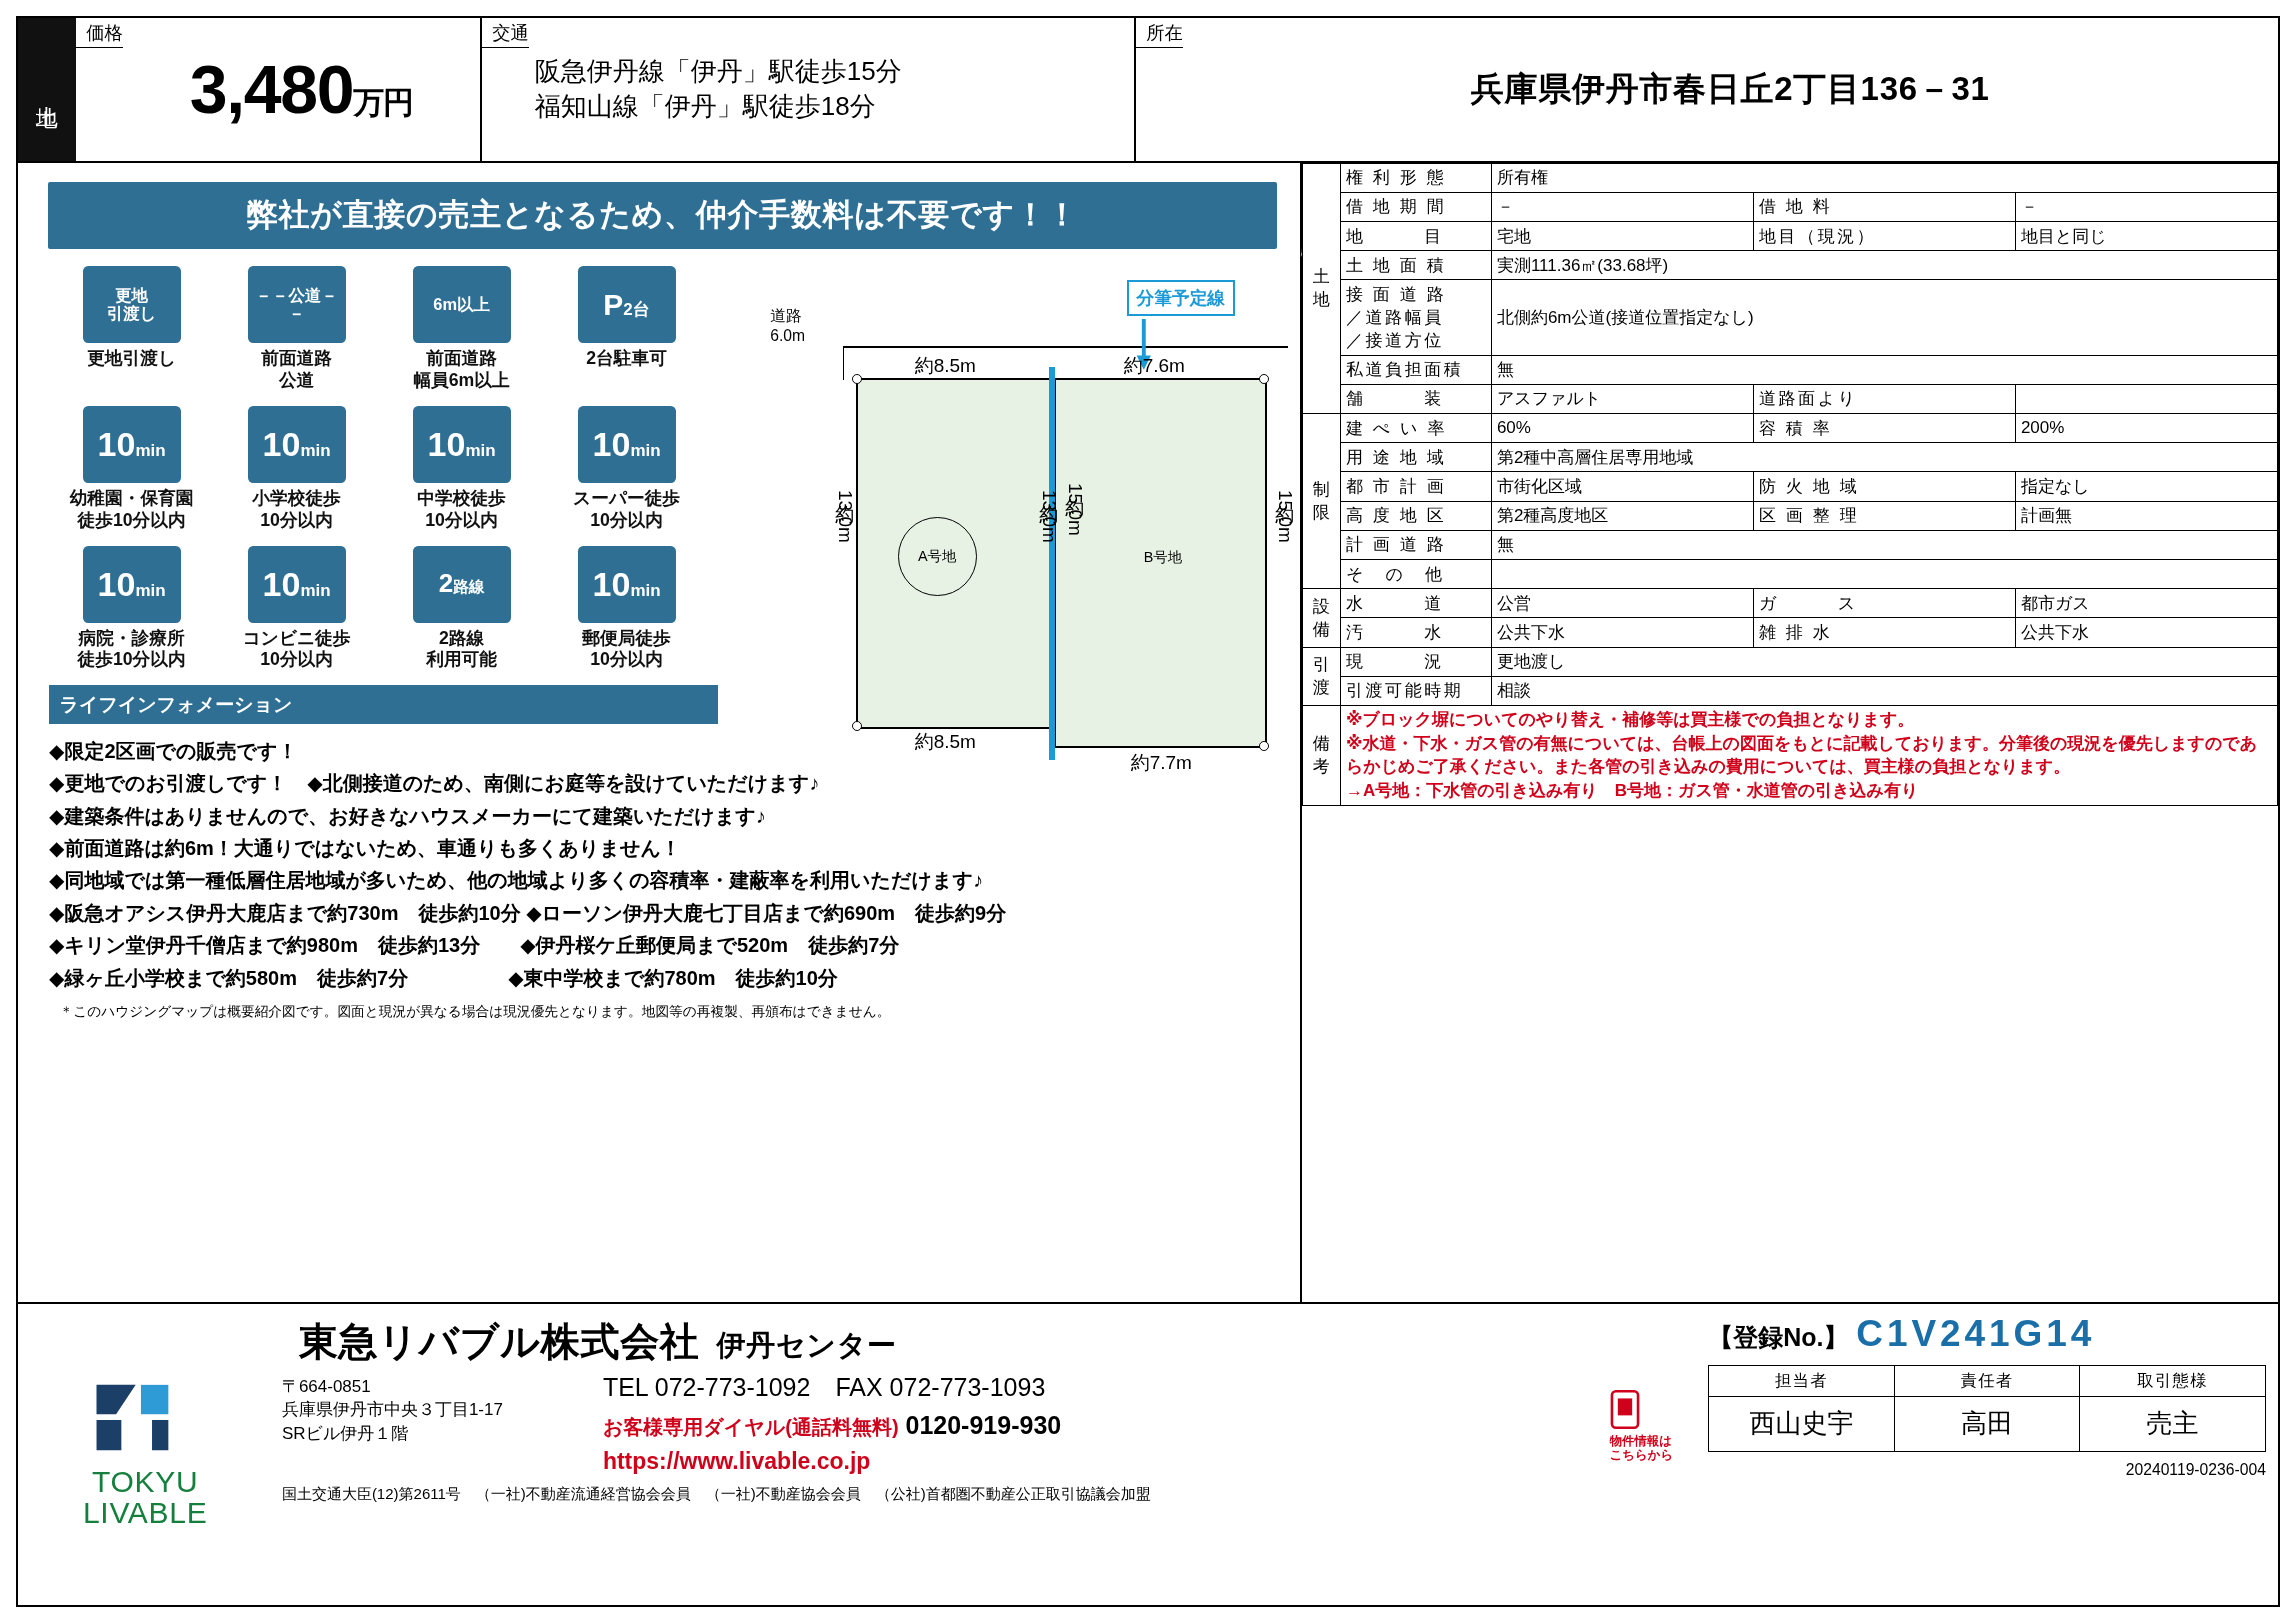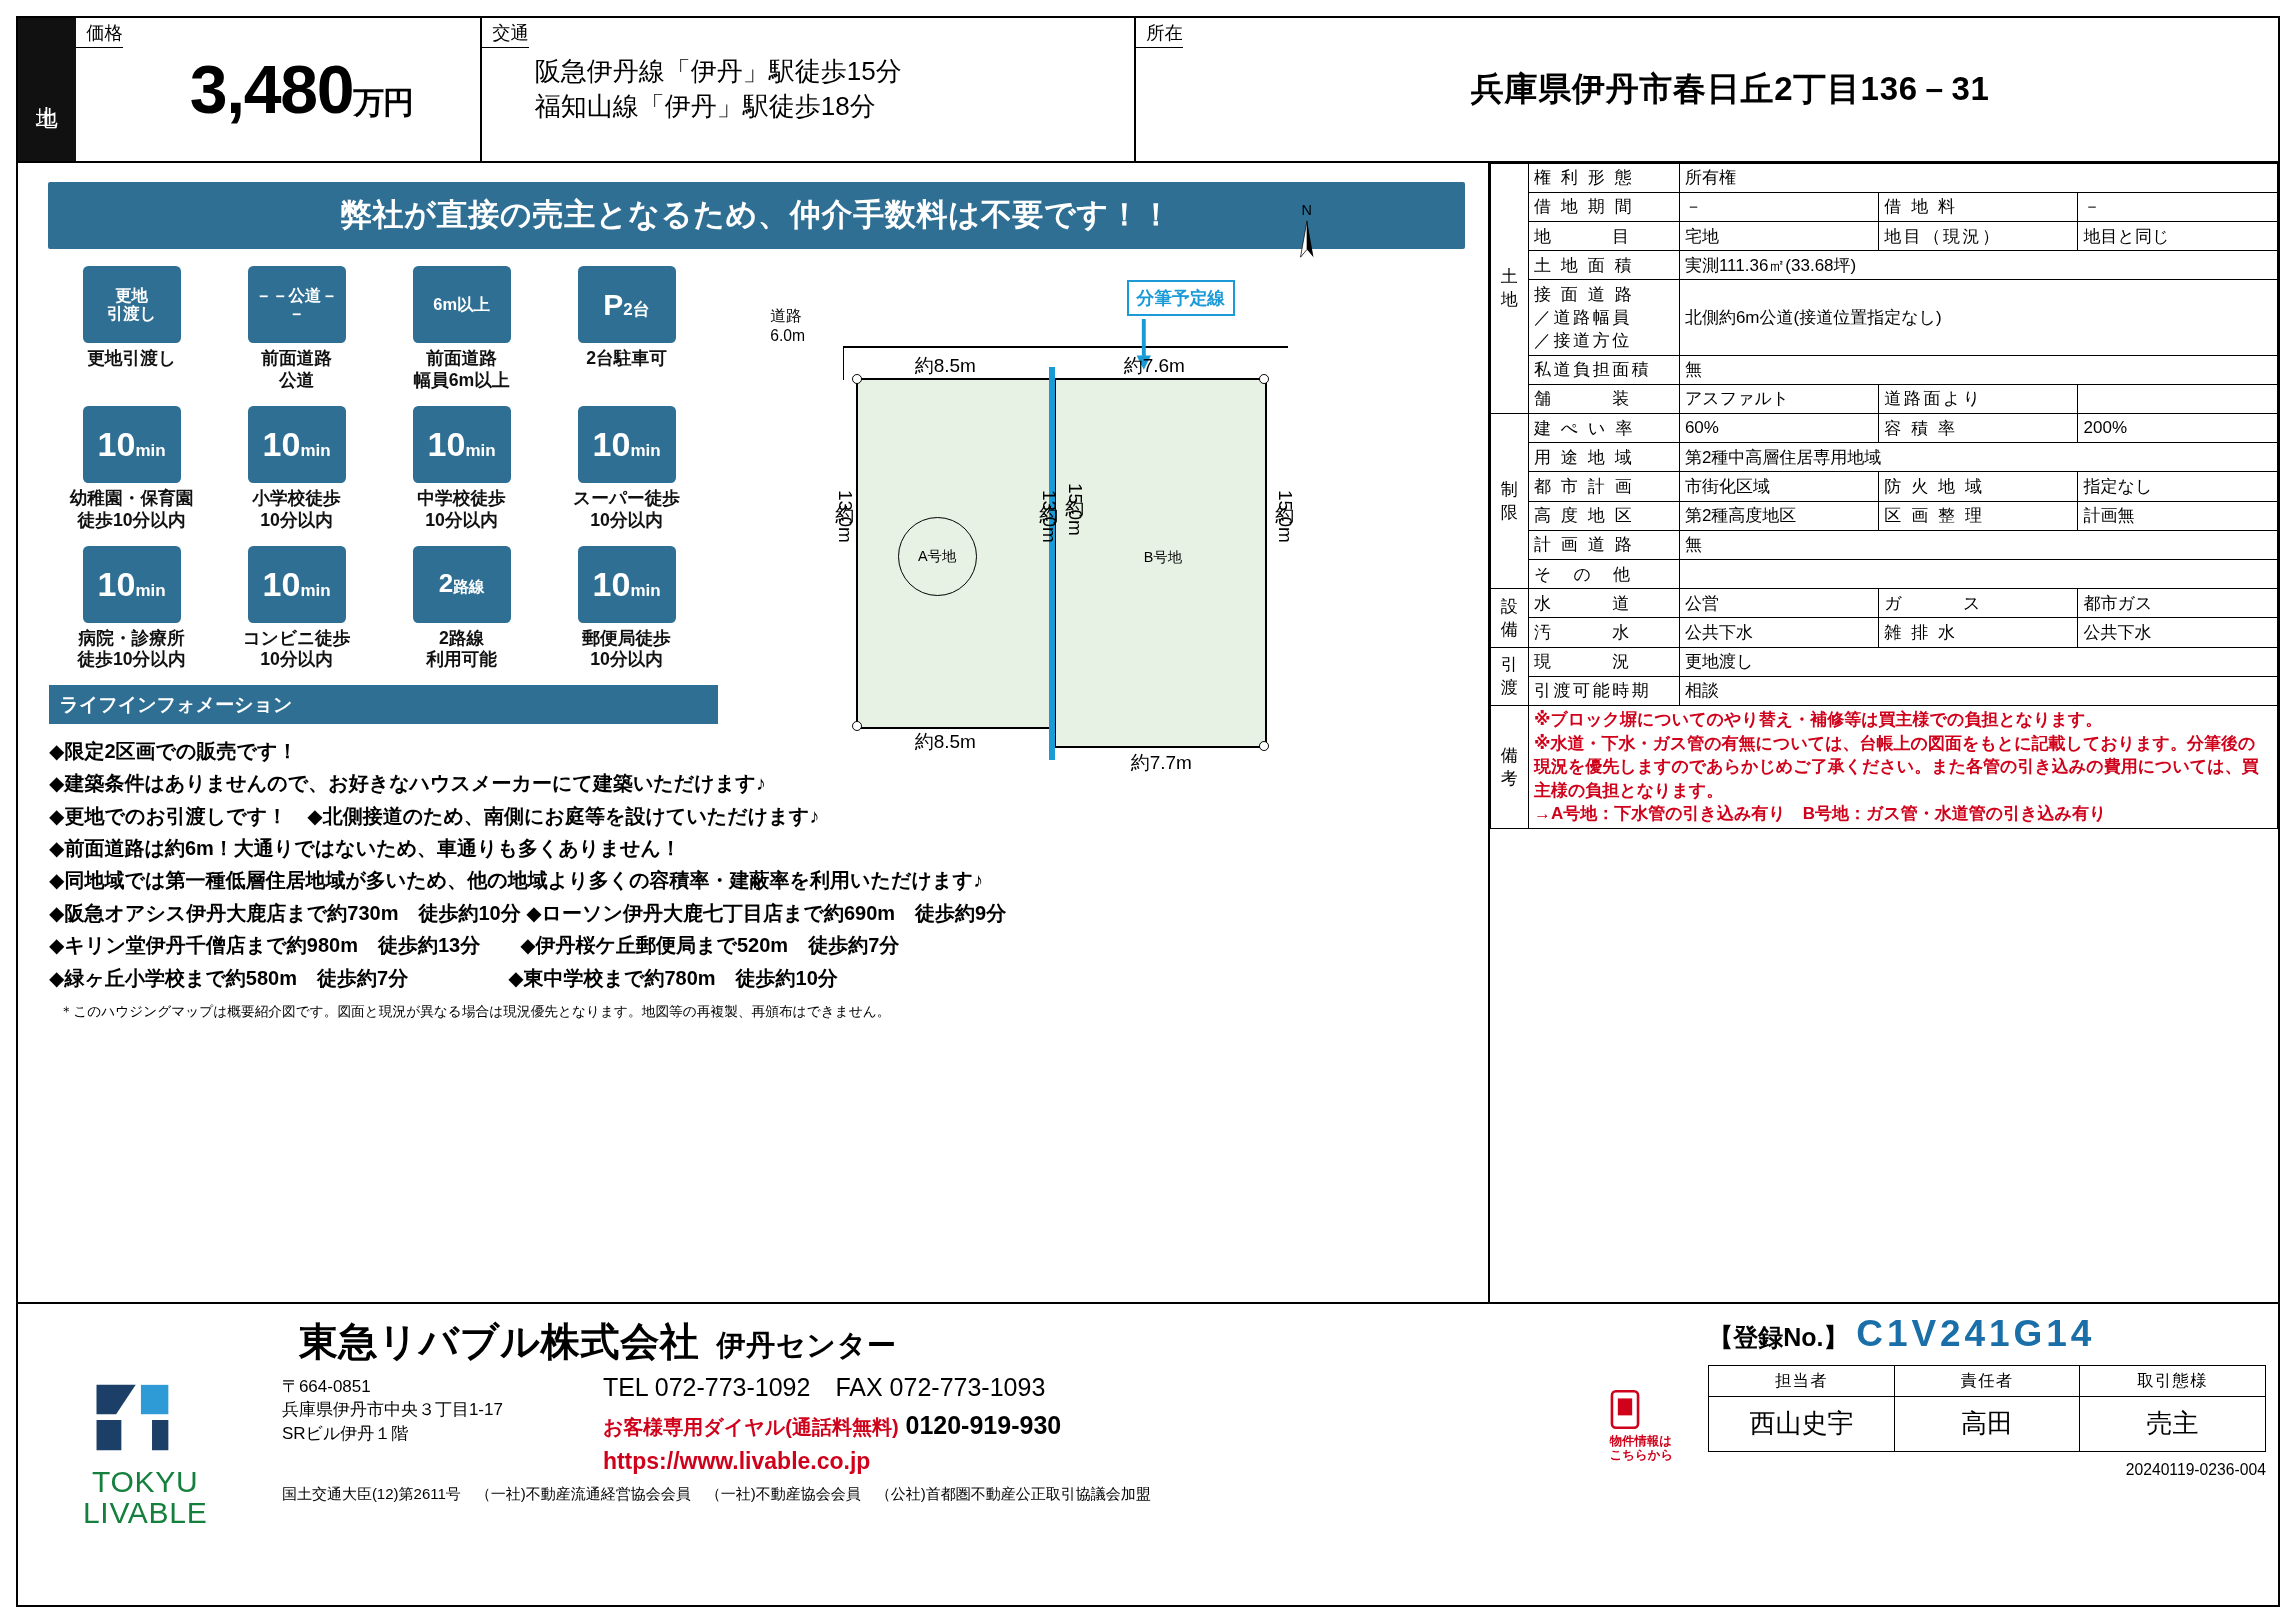--- a/index.html
+++ b/index.html
@@ -17,21 +17,21 @@
   .price{font-size:68px;font-weight:bold;letter-spacing:-1.3px;}
   .price small{font-size:31px;font-weight:bold;}
   .access{font-size:26px;line-height:1.34;padding-left:6px;width:100%;}
   .addr{font-size:33px;font-weight:bold;letter-spacing:0.7px;}
   .c-price{width:406px;}
   .c-access{width:654px;}
   .c-addr{flex:1;}
 
   
   .body{display:flex;height:1139px;box-sizing:border-box;}
-  .left{width:1472px;box-sizing:border-box;border-right:2.6px solid #000;position:relative;padding:14.4px 11.8px 0 11.8px;}
+  .left{width:1284px;box-sizing:border-box;border-right:2.6px solid #000;position:relative;padding:14.4px 11.8px 0 11.8px;}
   .right{flex:1;box-sizing:border-box;position:relative;}
 
   .banner{margin:5.2px 10.5px 0 18.3px;background:#2e6f93;color:#fff;font-size:31px;font-weight:bold;letter-spacing:0.7px;text-align:center;padding:11.8px 0 13px 0;border-radius:2px;}
 
   .icons{margin:17px 0 0 19.6px;width:661px;}
   .icon-row{display:flex;margin-bottom:14.4px;}
   .icon-cell{width:165px;text-align:center;}
   .icon-box{width:98px;height:77px;background:#2e6f93;margin:0 auto;border-radius:5.2px;color:#fff;position:relative;display:flex;align-items:center;justify-content:center;}
   .icon-cap{font-size:17.7px;font-weight:bold;line-height:1.22;margin-top:5.2px;color:#111;}
   .big10{font-size:34px;font-weight:bold;line-height:1;}
@@ -204,22 +204,22 @@
                   <div class="big10">10<span>min</span></div>
                 </div>
                 <div class="icon-cap">郵便局徒歩<br>10分以内</div>
               </div>
             </div>
           </div>
 
       <div class="lifeinfo">ライフインフォメーション</div>
       <div class="bullets">
             <div>◆限定2区画での販売です！</div>
+            <div>◆更地でのお引渡しです！　◆北側接道のため、南側にお庭等を設けていただけます♪</div>
             <div>◆建築条件はありませんので、お好きなハウスメーカーにて建築いただけます♪</div>
-            <div>◆更地でのお引渡しです！　◆北側接道のため、南側にお庭等を設けていただけます♪</div>
             <div>◆前面道路は約6m！大通りではないため、車通りも多くありません！</div>
             <div>◆同地域では第一種低層住居地域が多いため、他の地域より多くの容積率・建蔽率を利用いただけます♪</div>
             <div>◆阪急オアシス伊丹大鹿店まで約730m　徒歩約10分 ◆ローソン伊丹大鹿七丁目店まで約690m　徒歩約9分</div>
             <div>◆キリン堂伊丹千僧店まで約980m　徒歩約13分　　◆伊丹桜ケ丘郵便局まで520m　徒歩約7分</div>
             <div>◆緑ヶ丘小学校まで約580m　徒歩約7分　　　　　◆東中学校まで約780m　徒歩約10分</div>
           </div>
       <div class="note">＊このハウジングマップは概要紹介図です。図面と現況が異なる場合は現況優先となります。地図等の再複製、再頒布はできません。</div>
 
       <div class="map">
         <div class="northm">

